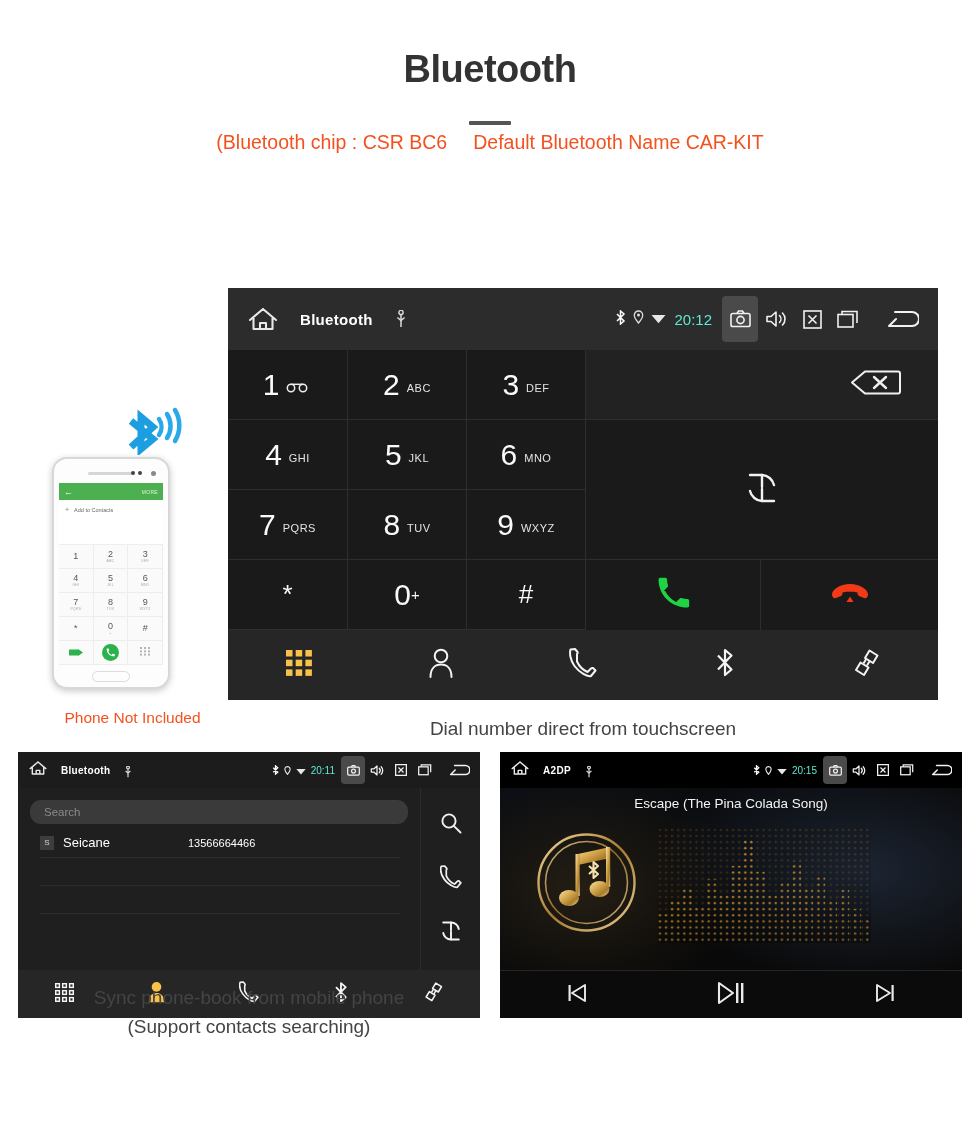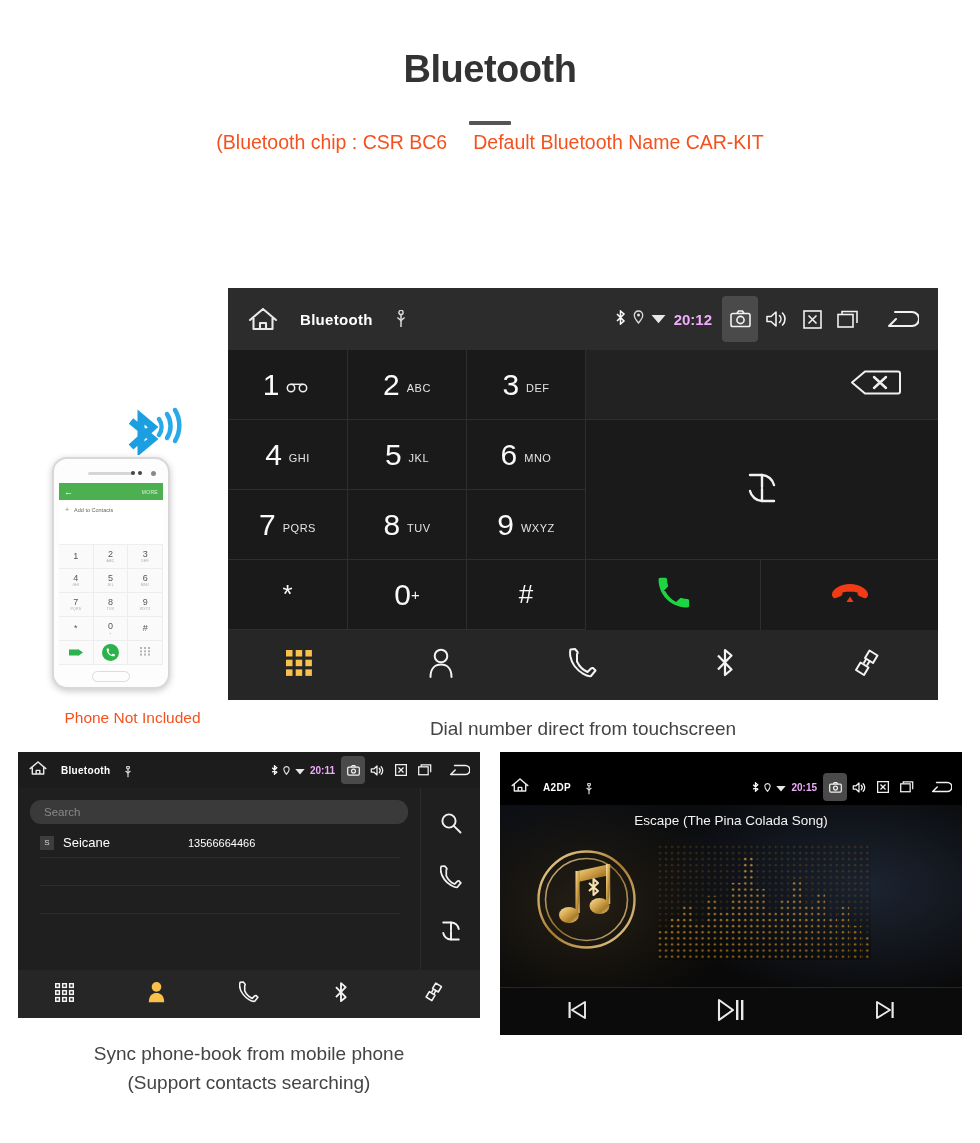--- a/index.html
+++ b/index.html
@@ -62,21 +62,21 @@
   .sb-title {
     font-size: 15px; font-weight: bold; color: #ffffff;
     margin-left: 22px; letter-spacing: .3px;
   }
   .sb-usb { margin-left: 22px; width: 12px; height: 18px; }
   .sb-right {
     margin-left: auto;
     display: flex; align-items: center; gap: 0;
   }
   .sb-mini { display: flex; align-items: center; gap: 7px; margin-right: 8px; }
-  .sb-time { font-size: 15px; font-weight: bold; color: #f0abfc; margin-right: 10px; }
+  .sb-time { font-size: 15px; font-weight: normal; color: #5eead4; margin-right: 10px; }
   .sb-btn {
     width: 36px; height: 46px;
     display: flex; align-items: center; justify-content: center;
   }
   .sb-btn.hl { background: #4a4a4a; border-radius: 4px; }
   .sb-btn.wide { width: 44px; }
 
   
   .dialer {
     display: grid;
@@ -158,21 +158,21 @@
     position: absolute; left: -22px; top: 304px; width: 205px;
     text-align: center; color: #f4511e; font-size: 15.5px;
   }
 
   
   .cap {
     position: absolute; text-align: center;
     font-size: 19px; color: #444444; line-height: 29px;
   }
   .cap-main { left: 228px; top: 714px; width: 710px; }
-  .cap-left { left: 18px; top: 1039px; width: 462px; }
+  .cap-left { left: 18px; top: 983px; width: 462px; }
   .cap-right { left: 500px; top: 1027px; width: 462px; }
 
   
   .unit-pb {
     position: absolute; left: 18px; top: 752px;
     width: 462px; height: 266px; background: #0d0d0d;
   }
   .sb-sm { height: 36px; background:#1c1c1c; display:flex; align-items:center; padding:0 7px 0 11px; color:#fff; }
   .sb-sm .sb-title { font-size:10px; margin-left:14px; }
   .sb-sm .sb-usb { margin-left:14px; width:8px; height:12px; }
@@ -204,21 +204,21 @@
     padding: 10px 0;
   }
   .pb-botnav { height: 48px; background:#262626; display:flex; align-items:center; }
   .pb-botnav .nitem { flex:1; display:flex; align-items:center; justify-content:center; }
 
   
   .unit-mu {
     position: absolute; left: 500px; top: 752px;
     width: 462px; height: 266px; background: #000;
   }
-  .mu-sb { background:#000;margin-top:17px; }
+  .mu-sb { background:#000; }
   .mu-body {
     height: 182px; position: relative;
     background:
       radial-gradient(ellipse 300px 160px at 78% 45%, #1d2533 0%, rgba(8,10,14,0) 70%),
       radial-gradient(ellipse 220px 160px at 18% 55%, #241e14 0%, rgba(8,8,8,0) 72%),
       linear-gradient(160deg, #0b0e14 0%, #080808 55%, #0a0a0a 100%);
     overflow: hidden;
   }
   .mu-songtitle {
     position:absolute; top: 8px; left: 0; right: 0; text-align:center;

